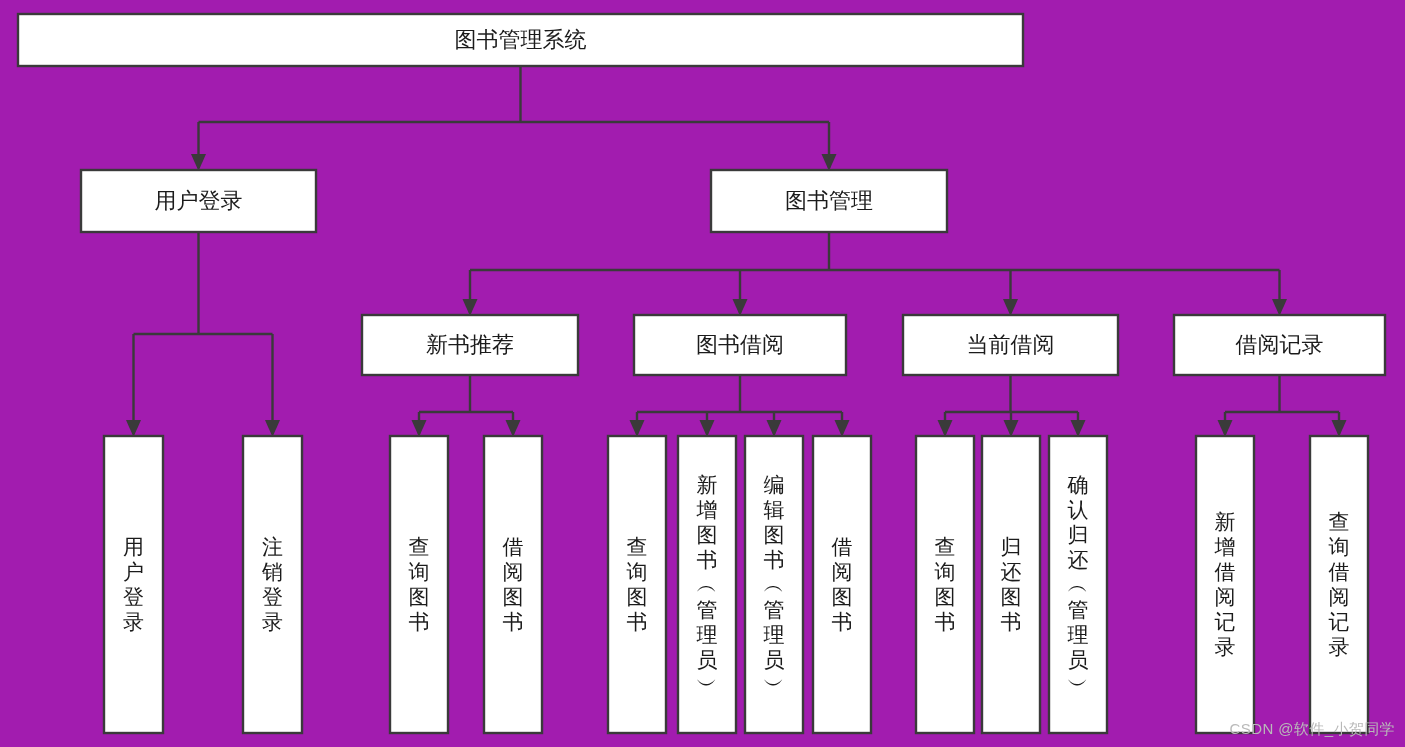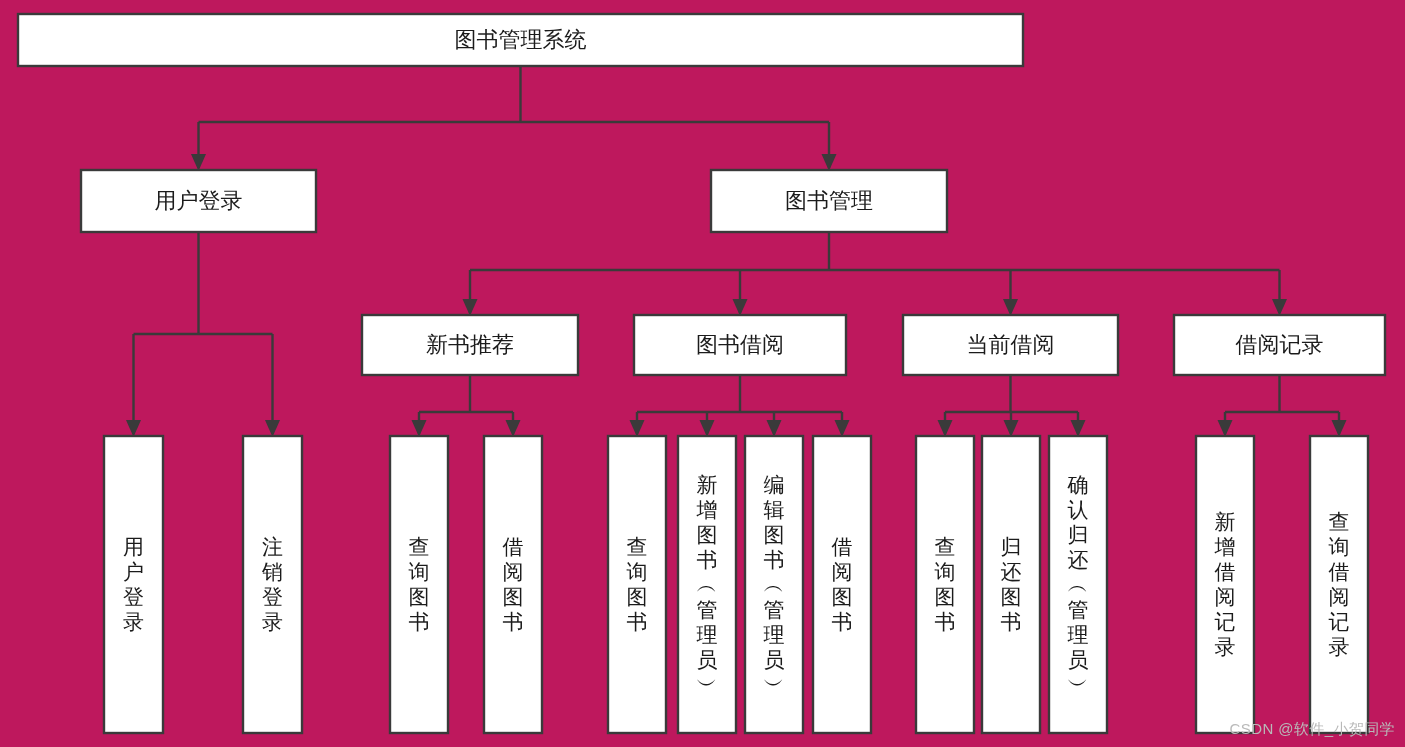--- a/index.html
+++ b/index.html
@@ -7,21 +7,21 @@
     padding: 0;
     background: #ffffff;
   }
   body {
     font-family: "Liberation Sans", "DejaVu Sans", sans-serif;
   }
   #diagram-root {
     position: relative;
     width: 1405px;
     height: 747px;
-    background: #be185d;
+    background: #a21caf;
     overflow: hidden;
   }
   svg#diagram-svg {
     position: absolute;
     left: 0;
     top: 0;
     width: 1405px;
     height: 747px;
   }
   .node-box {

